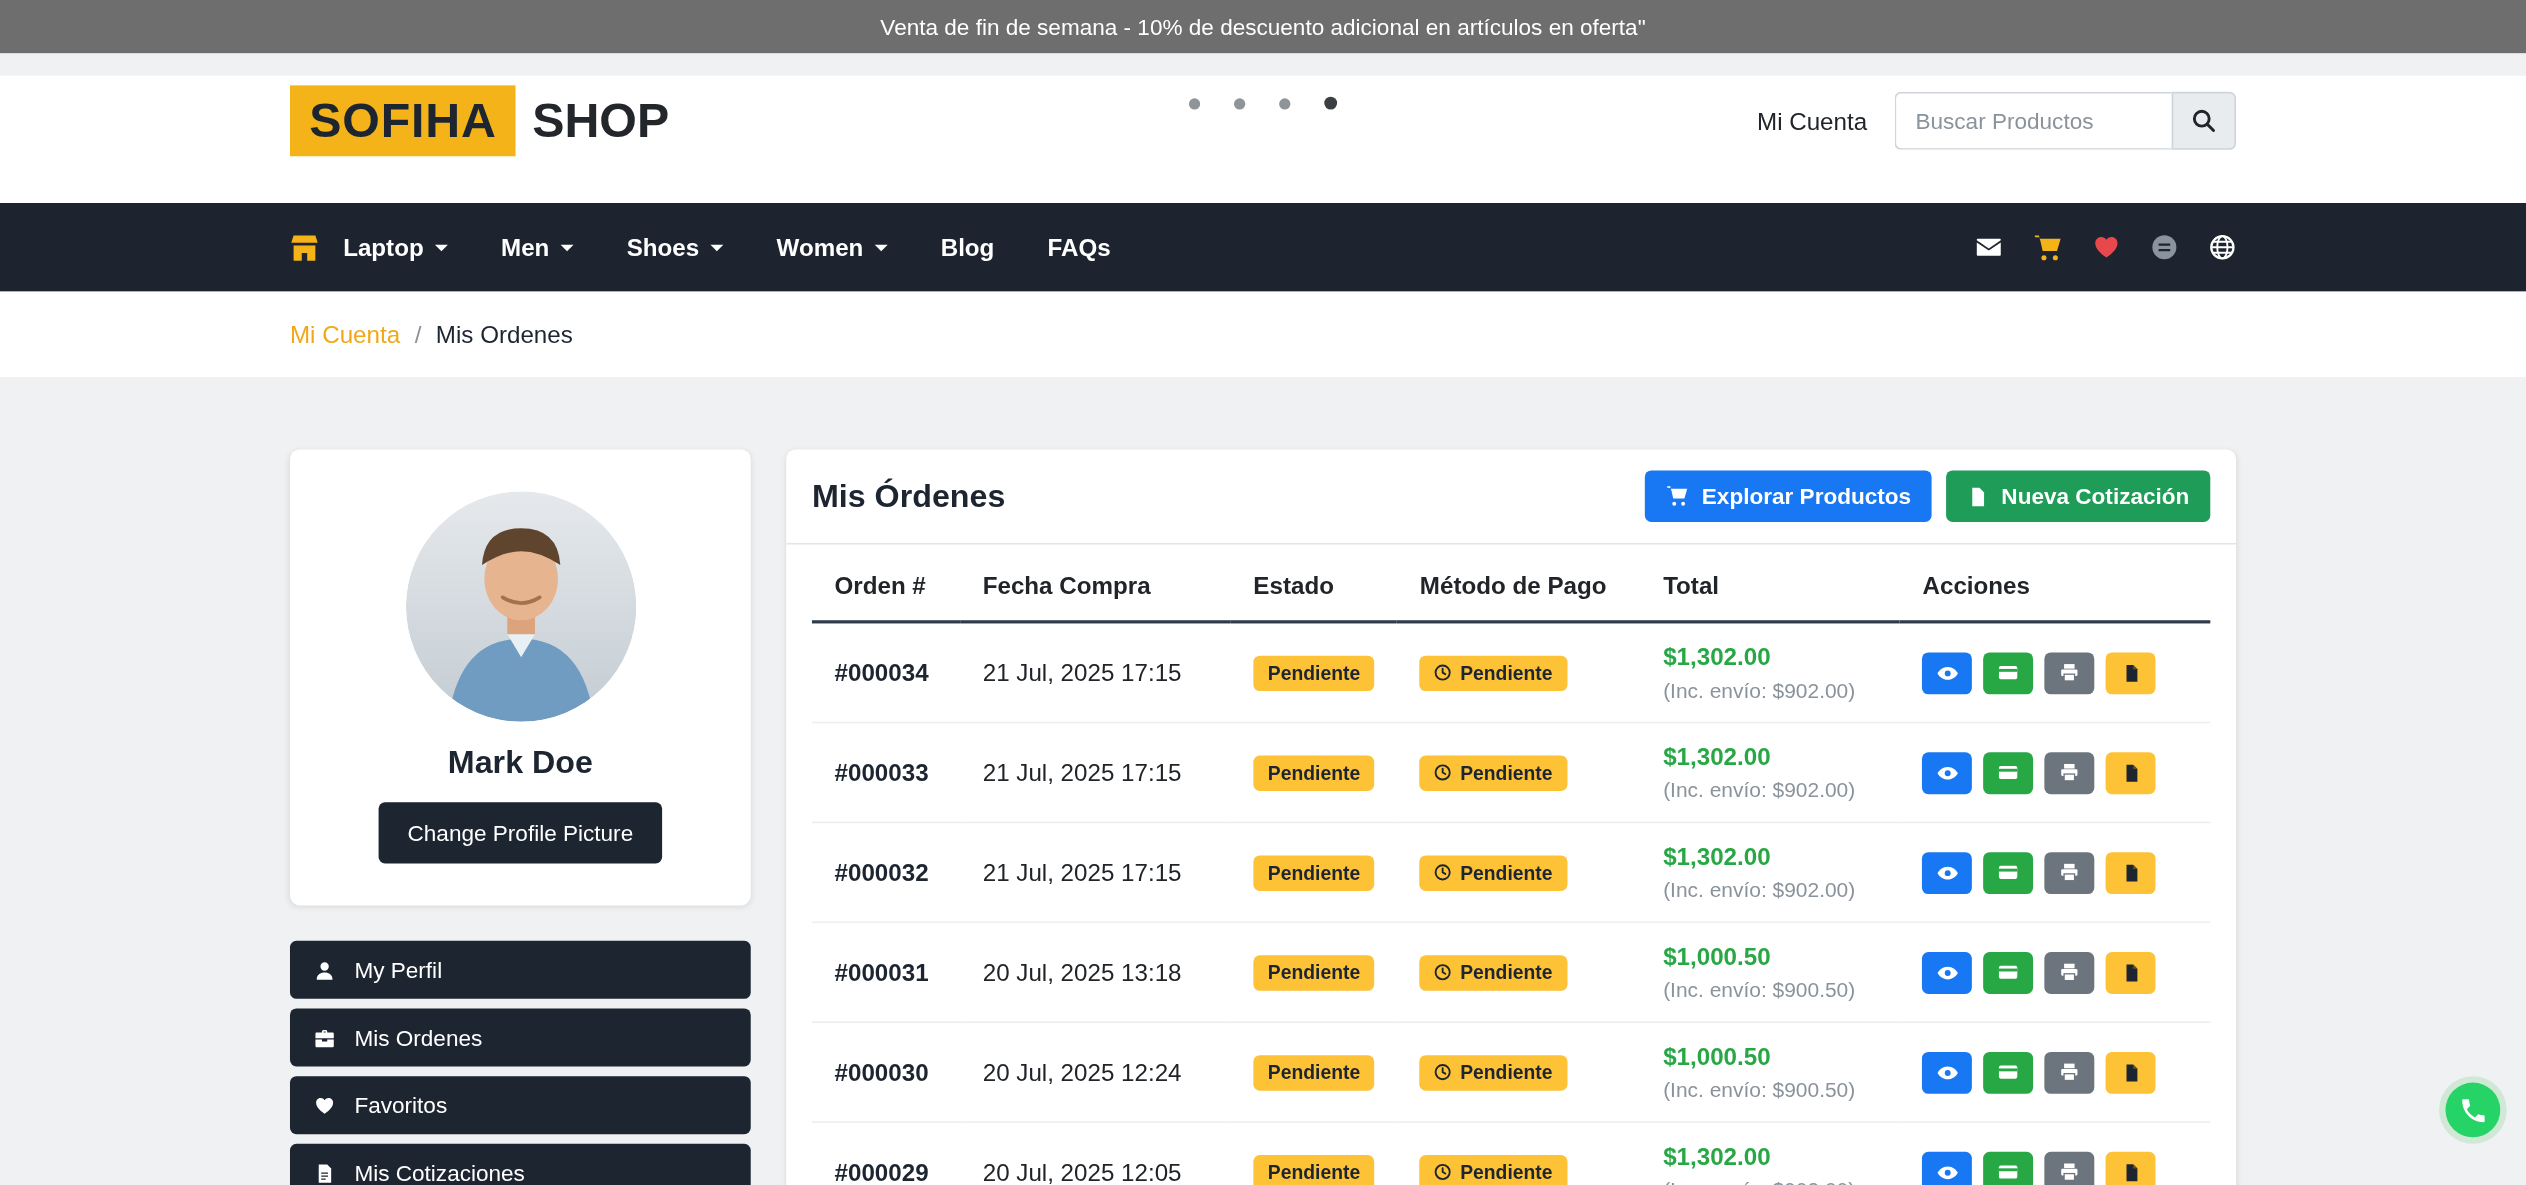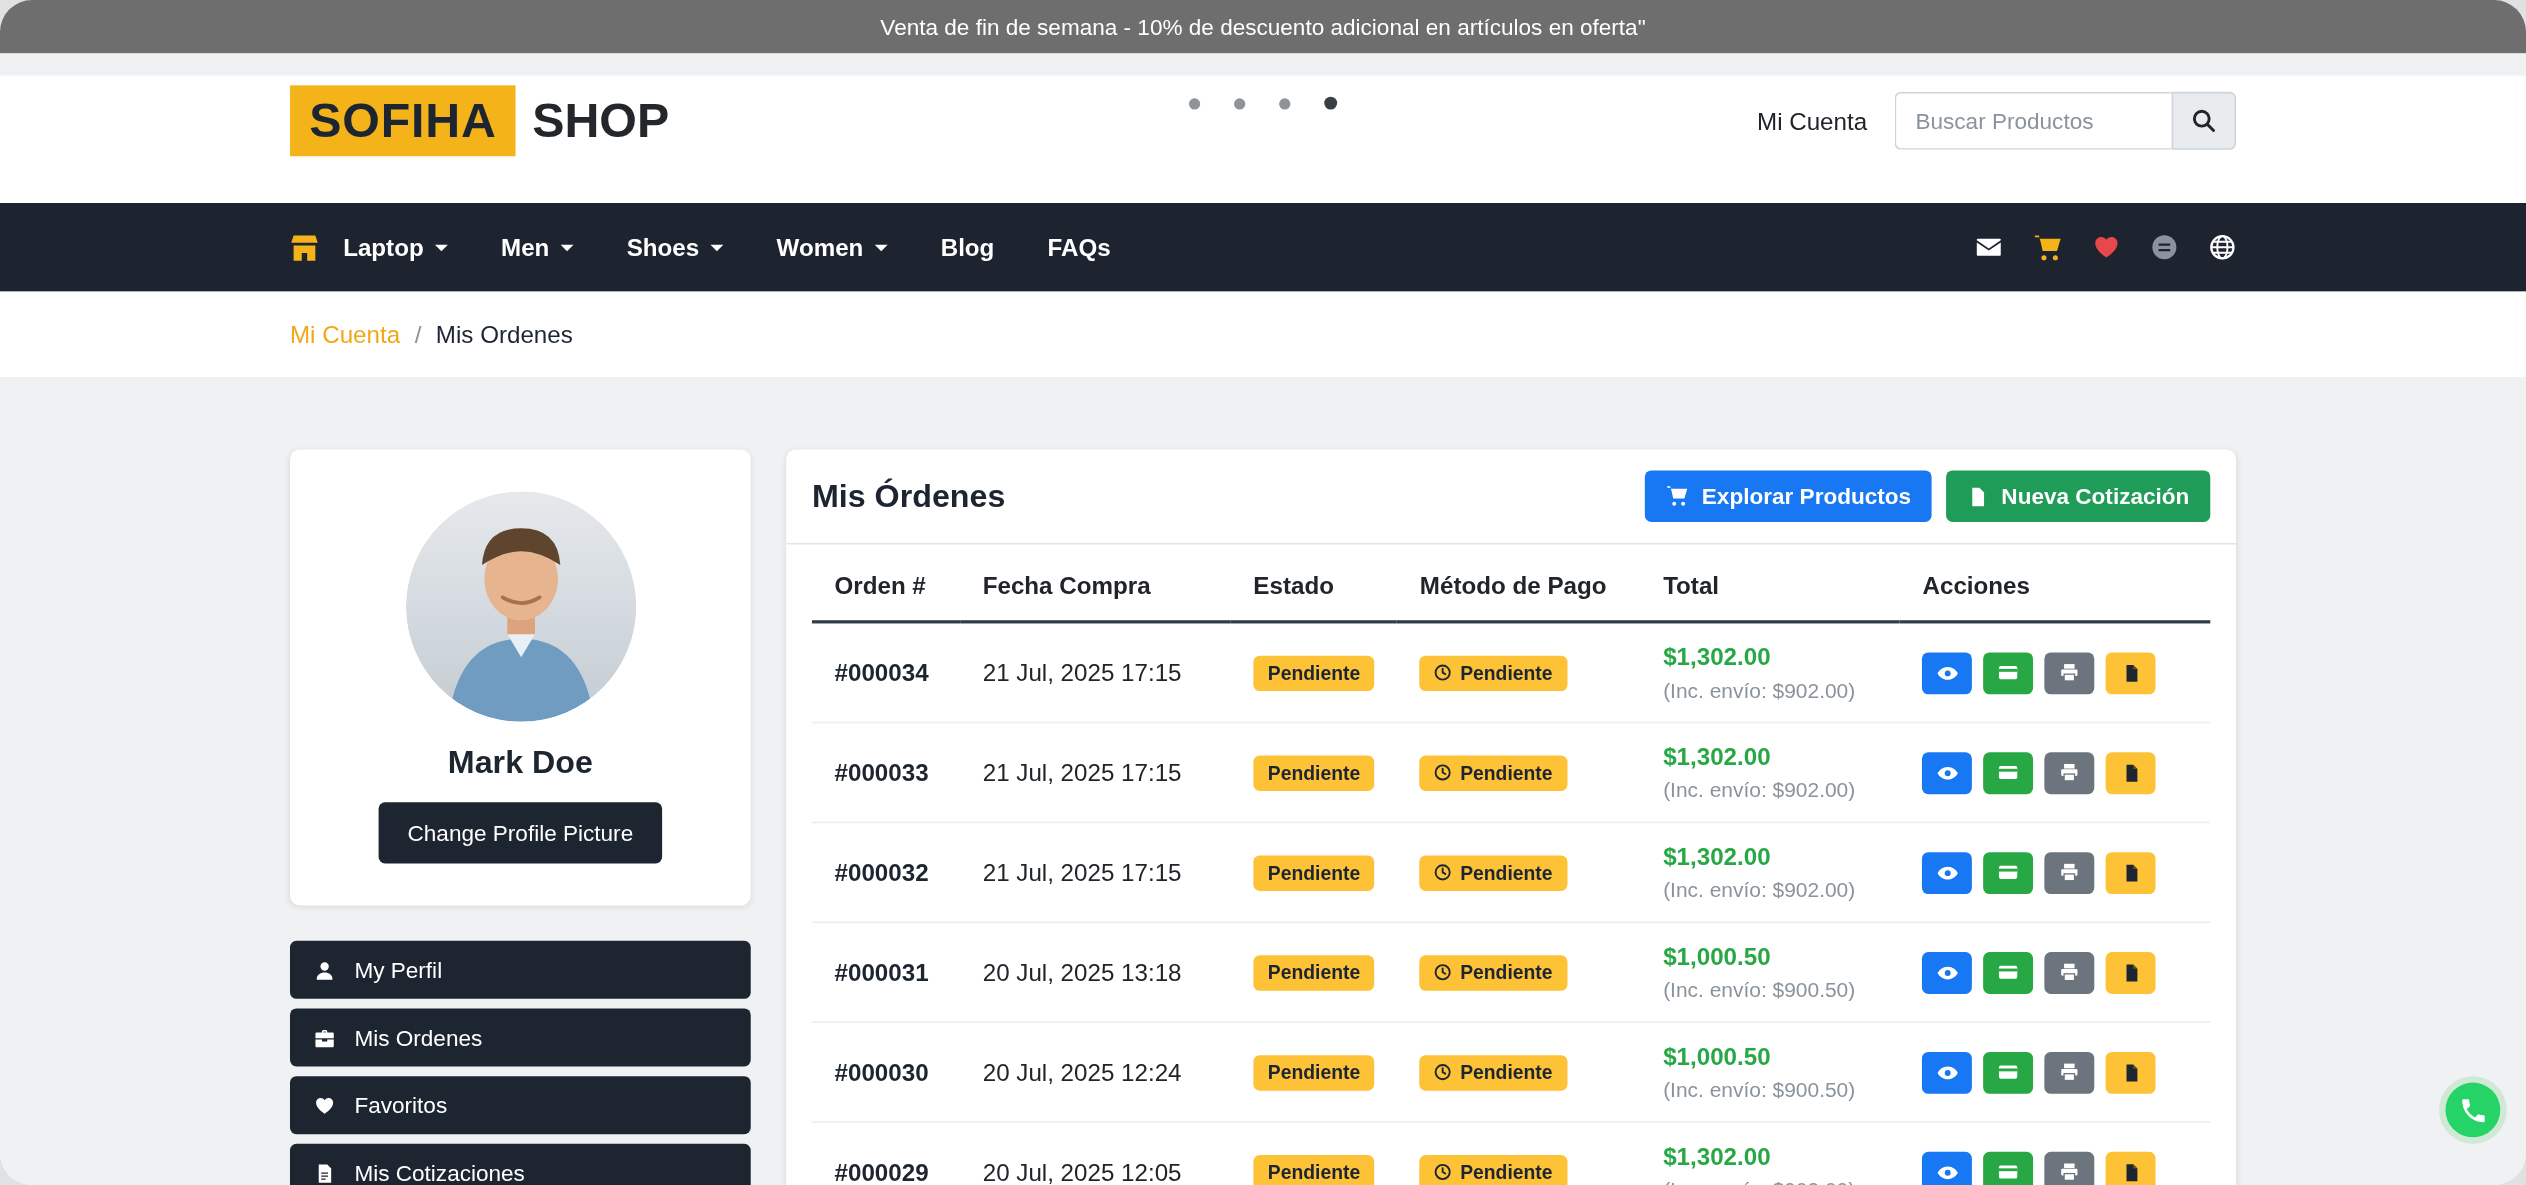--- a/index.html
+++ b/index.html
@@ -1,21 +1,20 @@
 <!DOCTYPE html>
 <html><head>
 <meta charset="utf-8">
 <style>
   * { box-sizing: border-box; margin: 0; padding: 0; }
   html, body { margin: 0; background: #dfe1e3; }
   button { font-family: inherit; }
   #viewport {
     width: 2526px; height: 1185px; overflow: hidden; position: relative;
     background: #f0f1f3;
-    border-radius: 32px;
   }
   #stage {
     width: 1568px; height: 736px;
     transform: scale(1.611); transform-origin: 0 0;
     position: relative;
     font-family: "Liberation Sans", sans-serif;
     color: #212529;
   }
 
   

